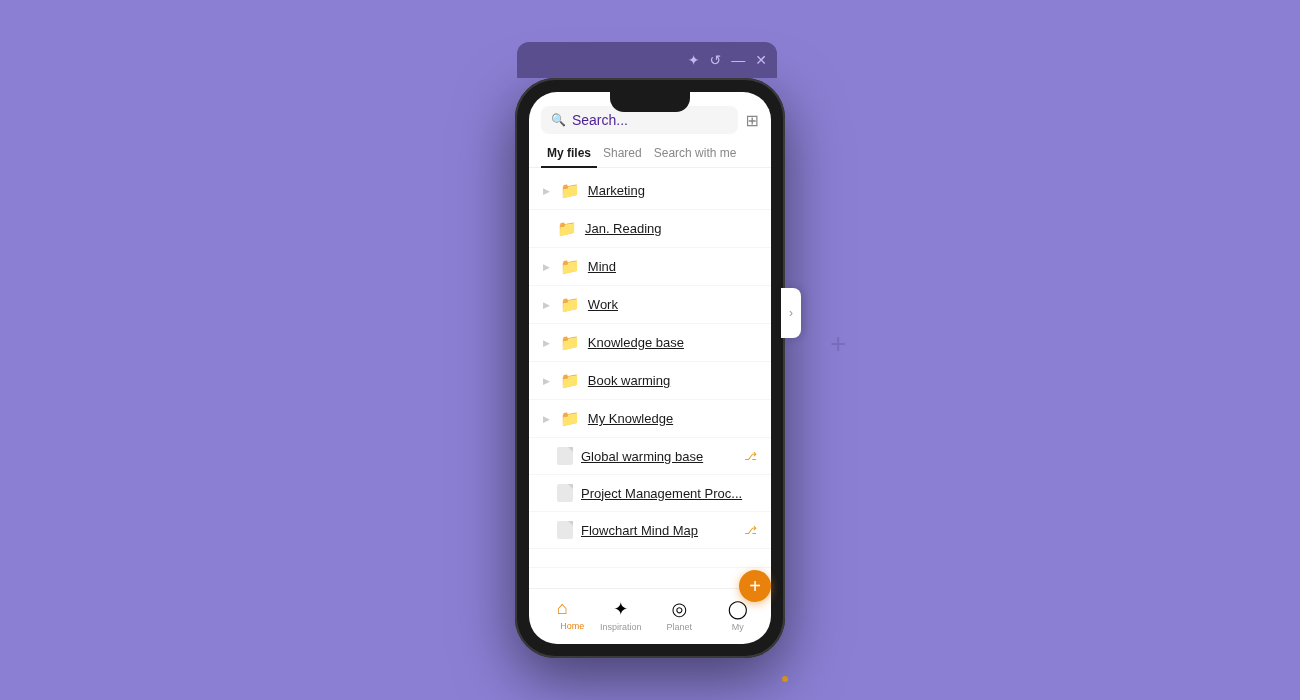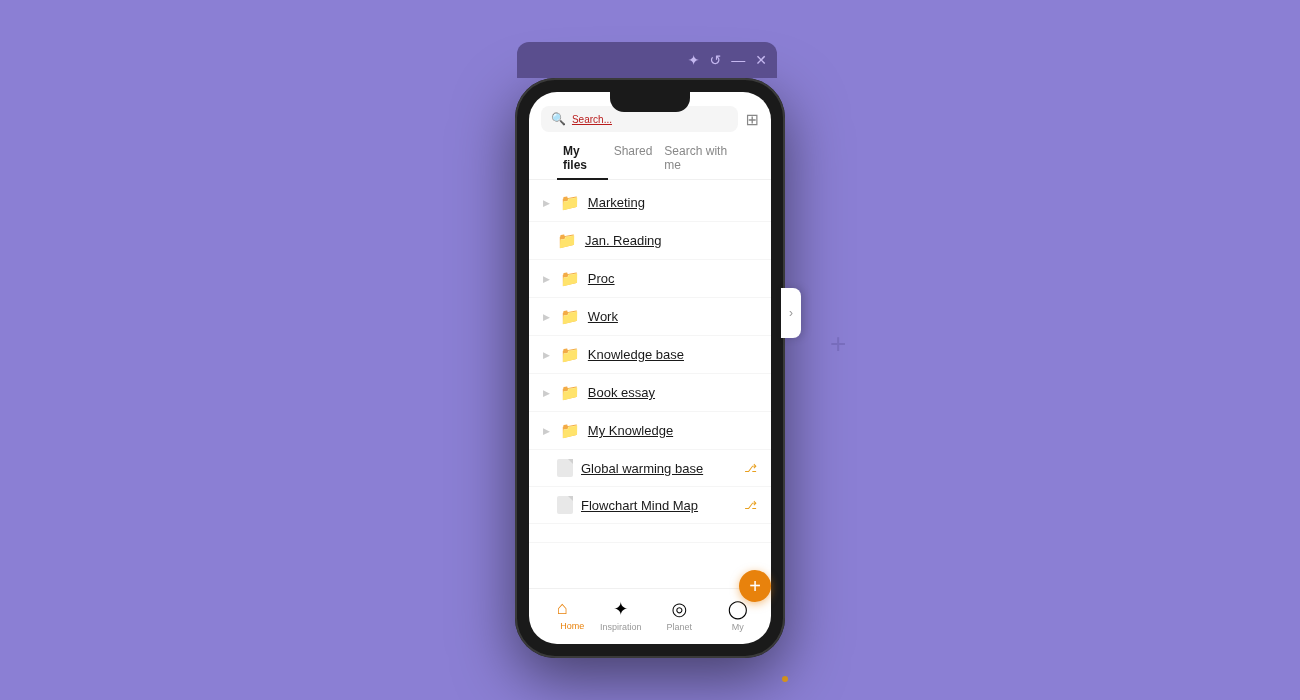--- a/index.html
+++ b/index.html
@@ -135,36 +135,35 @@
       gap: 6px;
       padding: 6px 10px;
     }
 
     .search-icon-inner {
       color: #aaa;
       font-size: 12px;
     }
 
     .search-placeholder {
-      font-size: 10px;
-      color: #b91c1c;
-      text-decoration: underline;
+      font-size: 14px;
+      color: #4c1d95;
     }
 
     .grid-icon {
       color: #888;
       font-size: 16px;
       cursor: pointer;
     }
 
     
     .tabs {
       display: flex;
       gap: 0;
-      padding: 0 28px;
+      padding: 0 12px;
       border-bottom: 1px solid #f0f0f0;
       margin-bottom: 4px;
     }
 
     .tab {
       font-size: 12px;
       padding: 4px 6px 6px;
       color: #888;
       cursor: pointer;
       border-bottom: 2px solid transparent;
@@ -355,54 +354,58 @@
         </div>
 
         <div class="file-item">
           <span class="folder-icon" style="margin-left:14px;">📁</span>
           <span class="file-name">Jan. Reading</span>
         </div>
 
         <div class="file-item">
           <span class="chevron-icon">▶</span>
           <span class="folder-icon">📁</span>
-          <span class="file-name">Proc</span>
+          <span class="file-name">Mind</span>
         </div>
 
         <div class="file-item">
           <span class="chevron-icon">▶</span>
           <span class="folder-icon">📁</span>
           <span class="file-name">Work</span>
         </div>
 
         <div class="file-item">
           <span class="chevron-icon">▶</span>
           <span class="folder-icon">📁</span>
           <span class="file-name">Knowledge base</span>
         </div>
 
         <div class="file-item">
           <span class="chevron-icon">▶</span>
           <span class="folder-icon">📁</span>
-          <span class="file-name">Book essay</span>
+          <span class="file-name">Book warming</span>
         </div>
 
         <div class="file-item">
           <span class="chevron-icon">▶</span>
           <span class="folder-icon">📁</span>
           <span class="file-name">My Knowledge</span>
         </div>
 
         <div class="file-item">
           <div class="doc-icon-img" style="margin-left:14px;"></div>
           <span class="file-name">Global warming base</span>
           <span class="share-icon">⎇</span>
         </div>
 
 
+        <div class="file-item">
+          <div class="doc-icon-img" style="margin-left:14px;"></div>
+          <span class="file-name">Project Management Proc...</span>
+        </div>
 
         <div class="file-item">
           <div class="doc-icon-img" style="margin-left:14px;"></div>
           <span class="file-name">Flowchart Mind Map</span>
           <span class="share-icon">⎇</span>
         </div>
 
         <div class="file-item">
           
           

